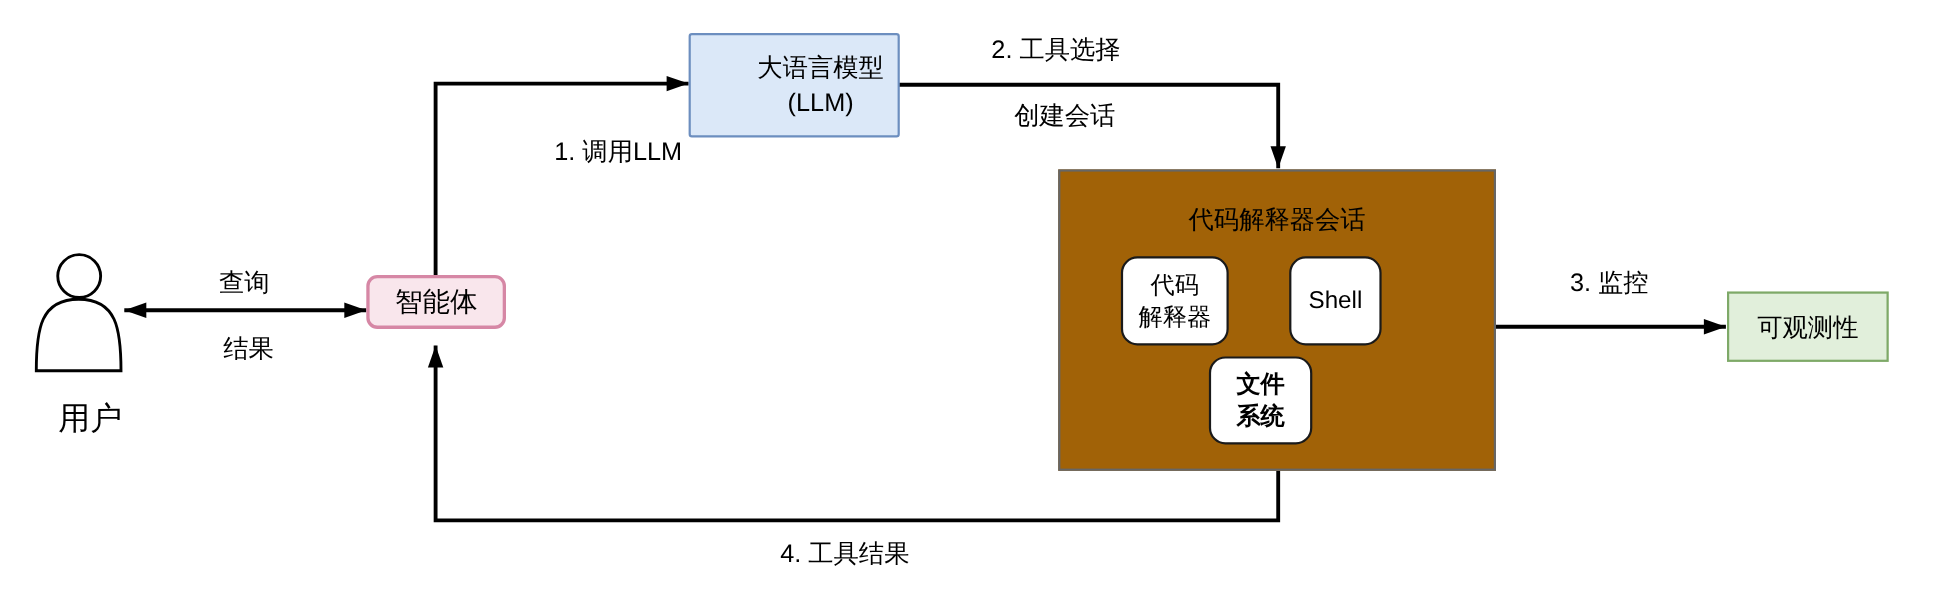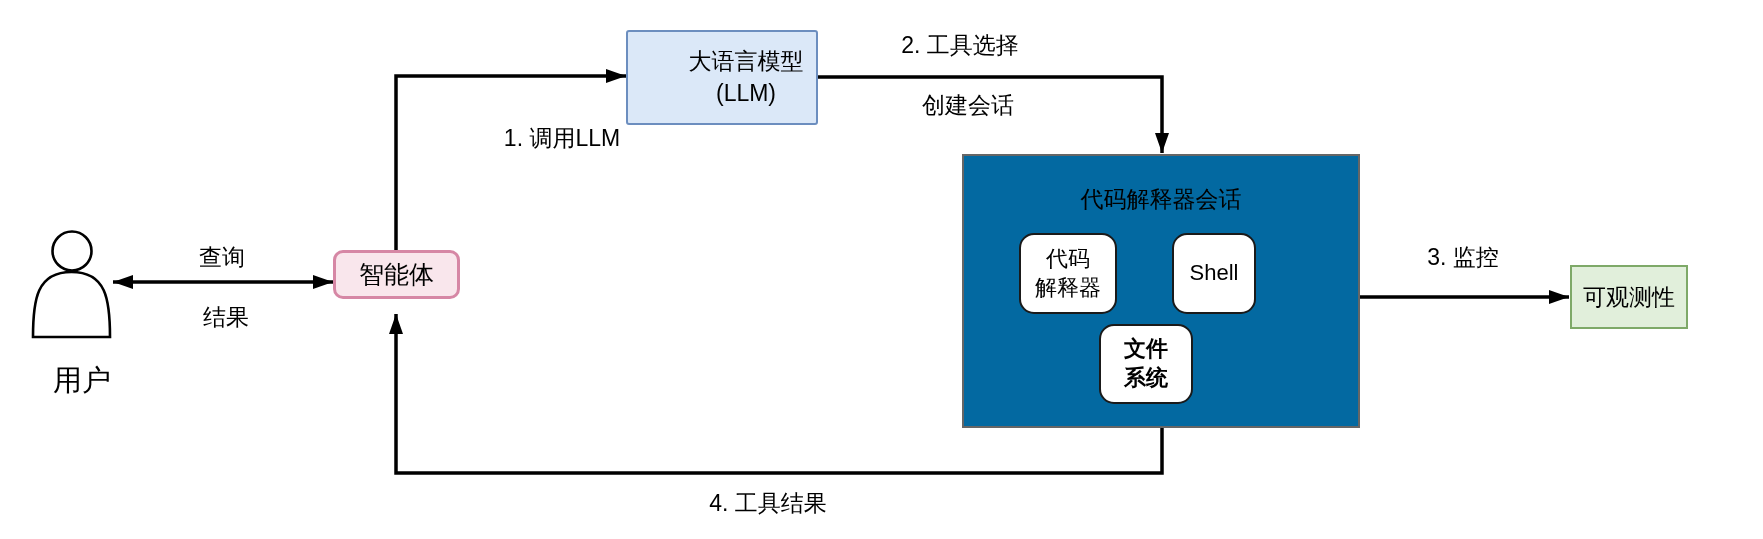--- a/index.html
+++ b/index.html
@@ -75,21 +75,21 @@
     border: 2px solid #1a1a1a;
     border-radius: 15px;
     background: #ffffff;
     font-size: 22px;
     line-height: 1.3;
   }
   .tool-code { left: 55px;  top: 77px;  width: 98px; height: 81px; }
   .tool-shell { left: 208px; top: 77px;  width: 84px; height: 81px; }
   .tool-fs   { left: 135px; top: 168px; width: 94px; height: 80px; font-weight: bold; }
   .obs {
-    left: 1570px; top: 265px; width: 118px; height: 64px;
+    left: 1570px; top: 265px; width: 147px; height: 64px;
     border: 2px solid #7ea968;
     background: #e1efdb;
     font-size: 23px;
   }
   .lbl {
     position: absolute;
     transform: translate(-50%, -50%);
     white-space: nowrap;
     font-size: 23px;
   }
@@ -130,21 +130,21 @@
     <span>智能体</span>
   </div>
 
   <div class="node llm" style="background-color: rgb(219, 232, 248); border-color: rgb(108, 142, 191);">
     <div class="stack">
       <span>大语言模型</span>
       <span>(LLM)</span>
     </div>
   </div>
 
-  <div class="node session" style="background-color: #0369a1; border-color: rgb(102, 102, 102);">
+  <div class="node session" style="background-color: #a16207; border-color: rgb(102, 102, 102);">
     <div class="session-title">代码解释器会话</div>
 
     <div class="node tool tool-code">
       <div class="stack">
         <span>代码</span>
         <span>解释器</span>
       </div>
     </div>
 
     <div class="node tool tool-shell">

